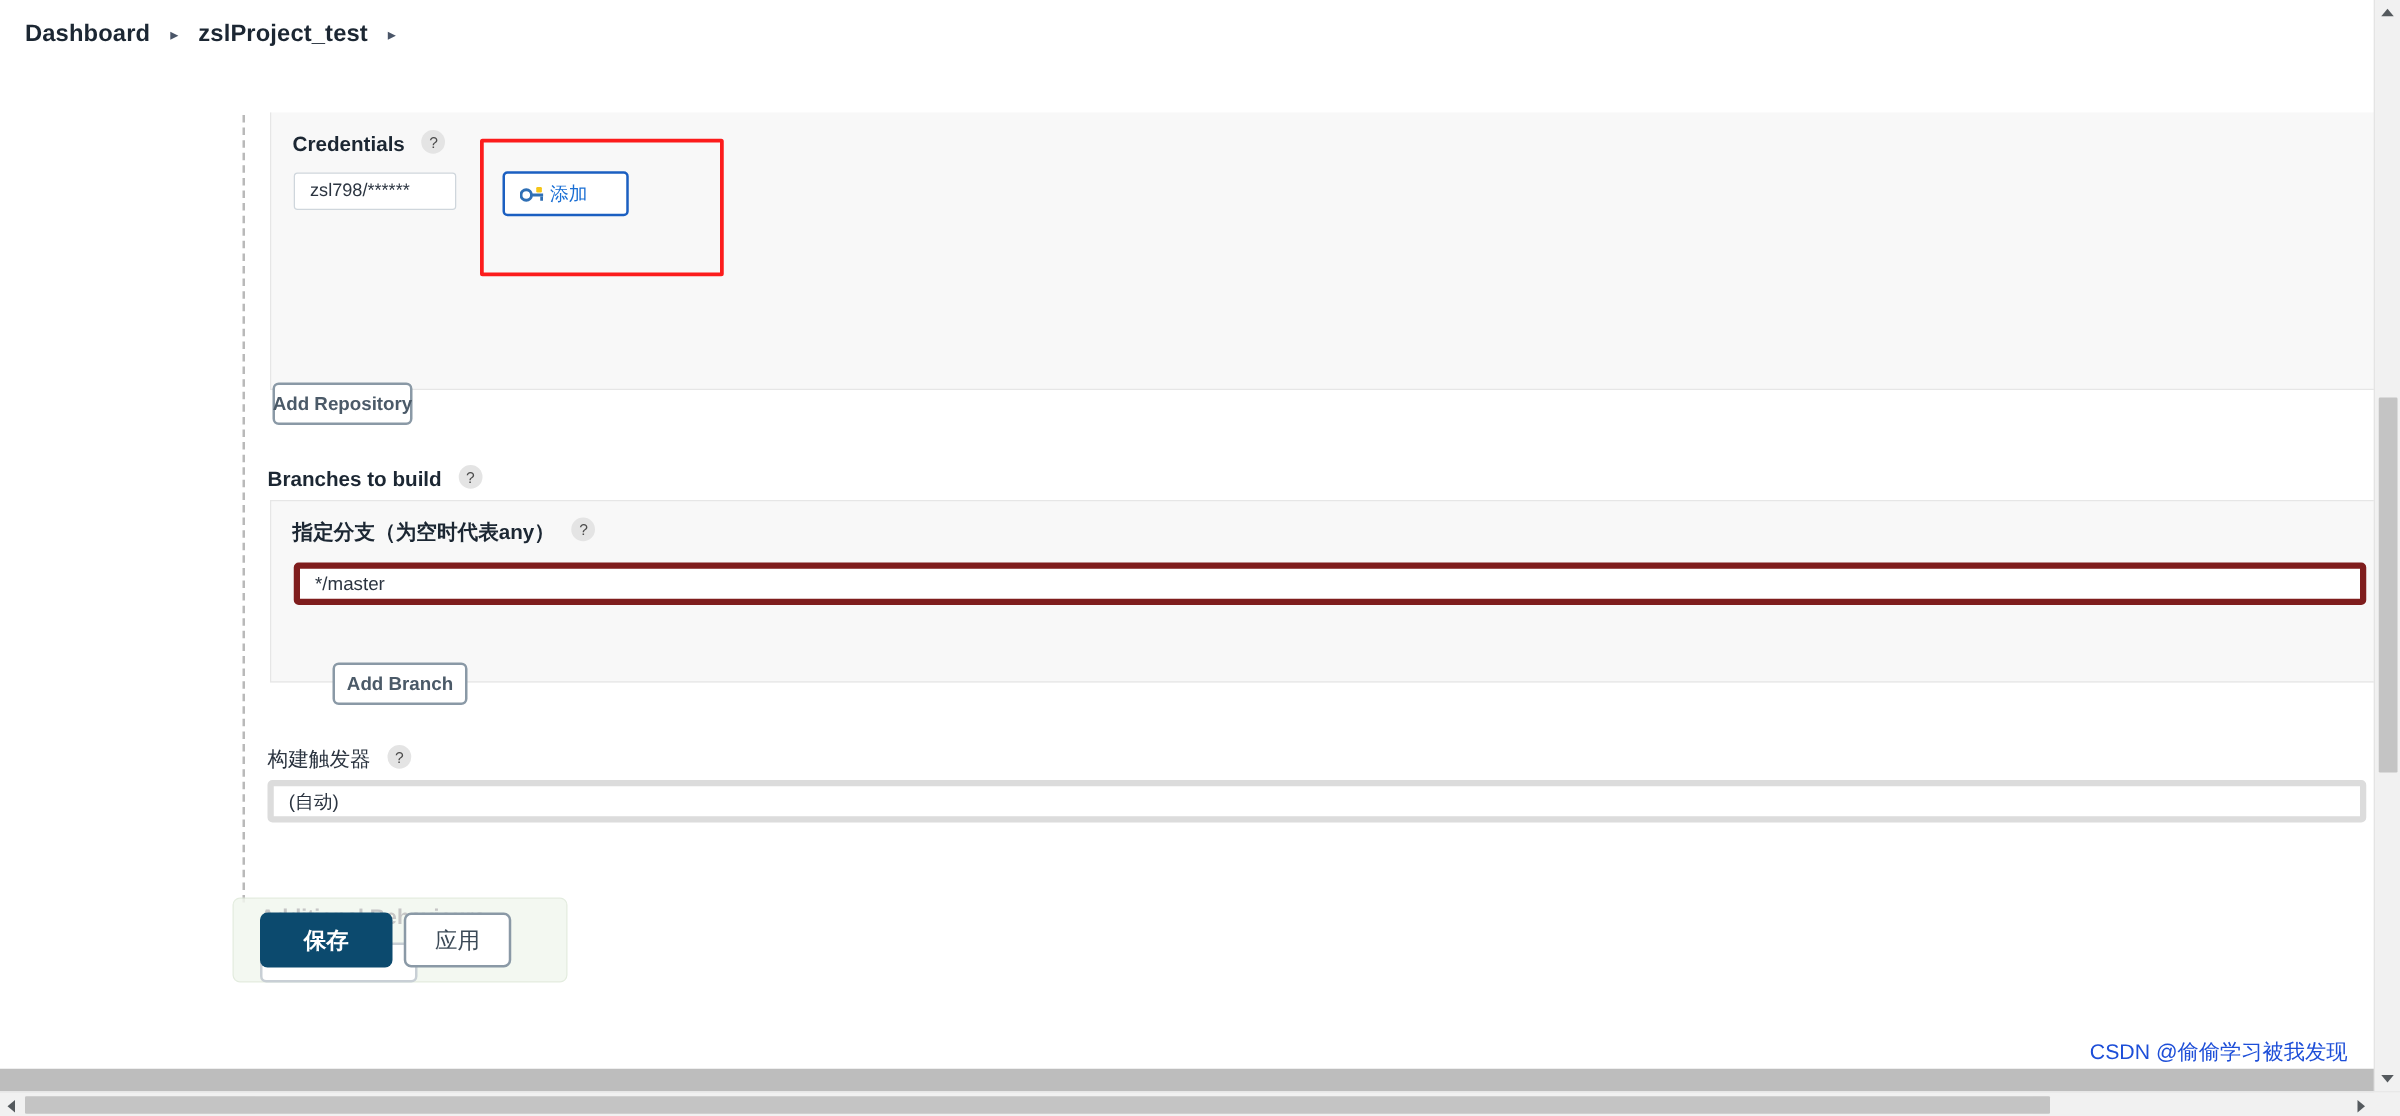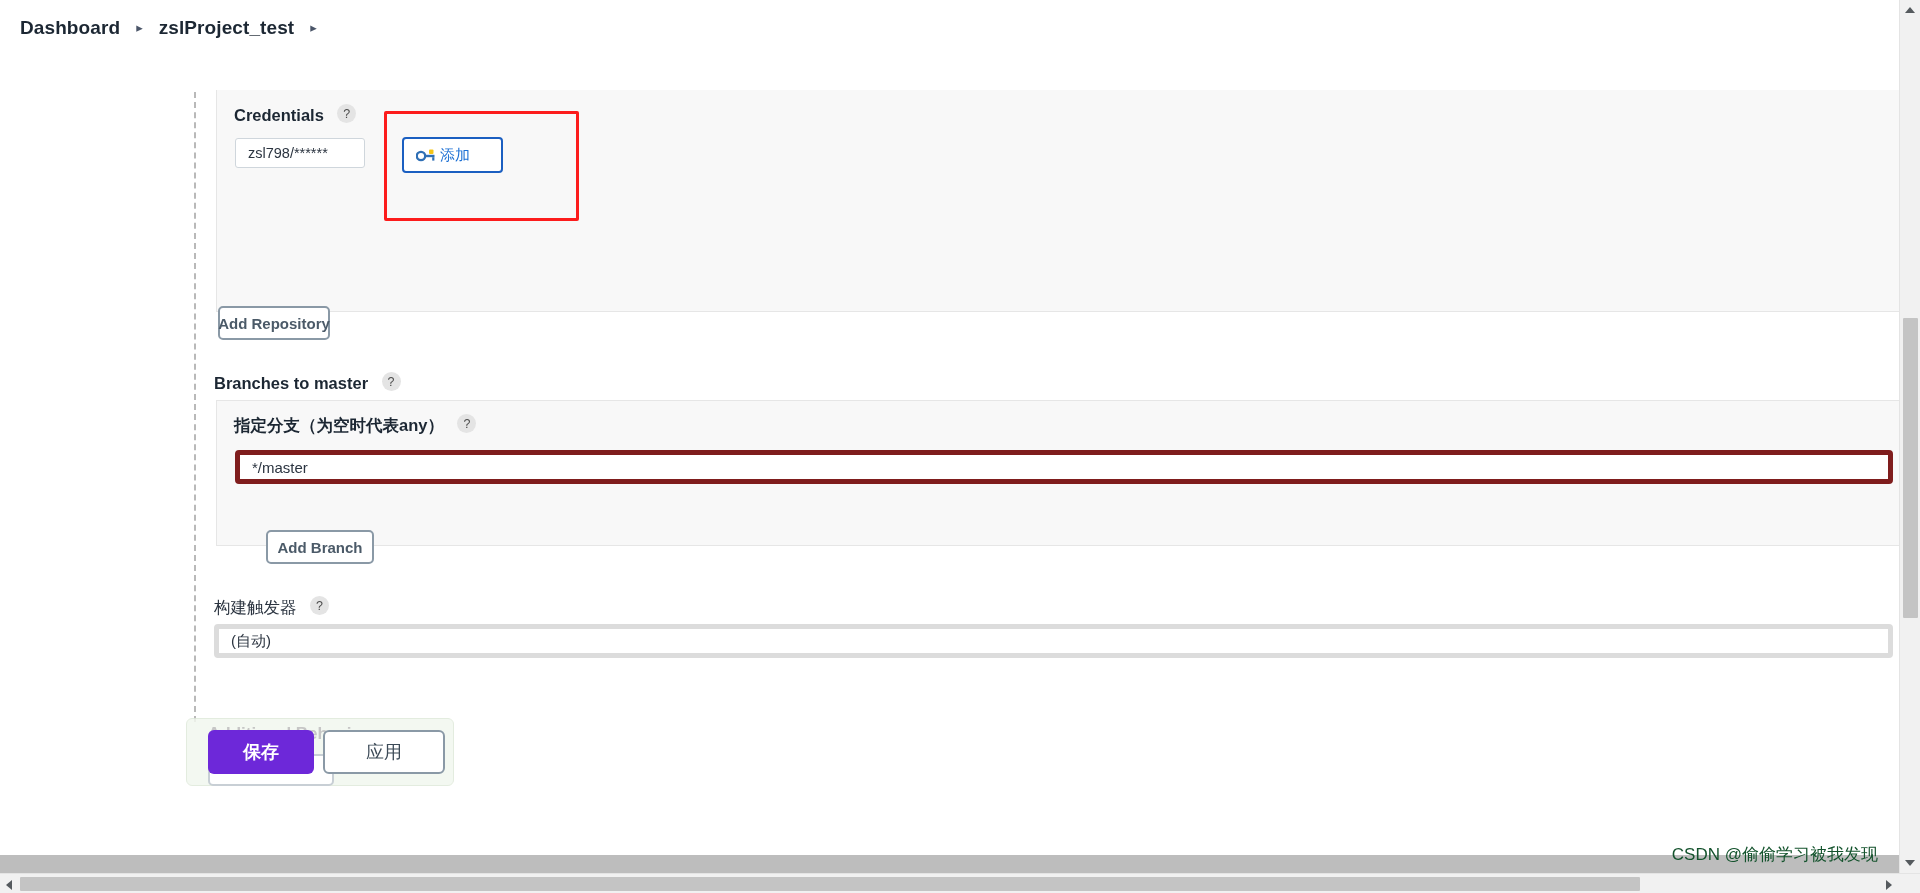--- a/index.html
+++ b/index.html
@@ -243,35 +243,35 @@
     border: 2px solid #c8cfd5;
     border-radius: 5px;
   }
 
   
   .save-btn {
     position: absolute;
     left: 36px; top: 648px;
     width: 106px; height: 44px;
     background: #0b4straight;
-    background-color: #6d28d9;
+    background-color: #0c4a6e;
     border: none;
     border-radius: 6px;
     color: #ffffff;
     font-size: 18px;
     font-weight: 700;
     display: flex;
     align-items: center;
     justify-content: center;
     cursor: pointer;
   }
   .apply-btn {
     position: absolute;
     left: 151px; top: 648px;
-    width: 122px; height: 44px;
+    width: 86px; height: 44px;
     background: #ffffff;
     border: 2px solid #8a99a6;
     border-radius: 6px;
     color: #3c4a57;
     font-size: 18px;
     display: flex;
     align-items: center;
     justify-content: center;
     cursor: pointer;
   }
@@ -341,23 +341,23 @@
   .hscroll .corner {
     position: absolute;
     right: 0; top: 0;
     width: 21px; height: 20px;
     background: #f1f1f1;
   }
 
   
   .watermark {
     position: absolute;
-    right: 42px; bottom: 27px;
+    right: 42px; bottom: 40px;
     font-size: 17px;
-    color: #14532d;
+    color: #1d4ed8;
     white-space: nowrap;
     user-select: none;
   }
 
   
   .bottom-strip {
     position: absolute;
     left: 0; bottom: 20px;
     width: 1899px; height: 18px;
     background: #bdbdbd;
@@ -405,21 +405,21 @@
       </span>
       <span class="lbl">添加</span>
       <span class="caret-down"></span>
     </div>
 
     <div class="red-box" style="left:212px; top:29px; width:195px; height:110px;"></div>
 
     <div class="gray-btn" style="position:absolute; left:46px; top:224px; width:112px; height:34px;">Add Repository</div>
 
     <div style="position:absolute; left:42px; top:290px;">
-      <span class="field-label">Branches to master</span>
+      <span class="field-label">Branches to build</span>
       <span class="help-badge">?</span>
     </div>
 
     <div class="section-panel" style="left:44px; top:318px; width:1692px; height:146px;"></div>
 
     <div style="position:absolute; left:62px; top:332px;">
       <span class="field-label cjk">指定分支（为空时代表any）</span>
       <span class="help-badge">?</span>
     </div>
 

